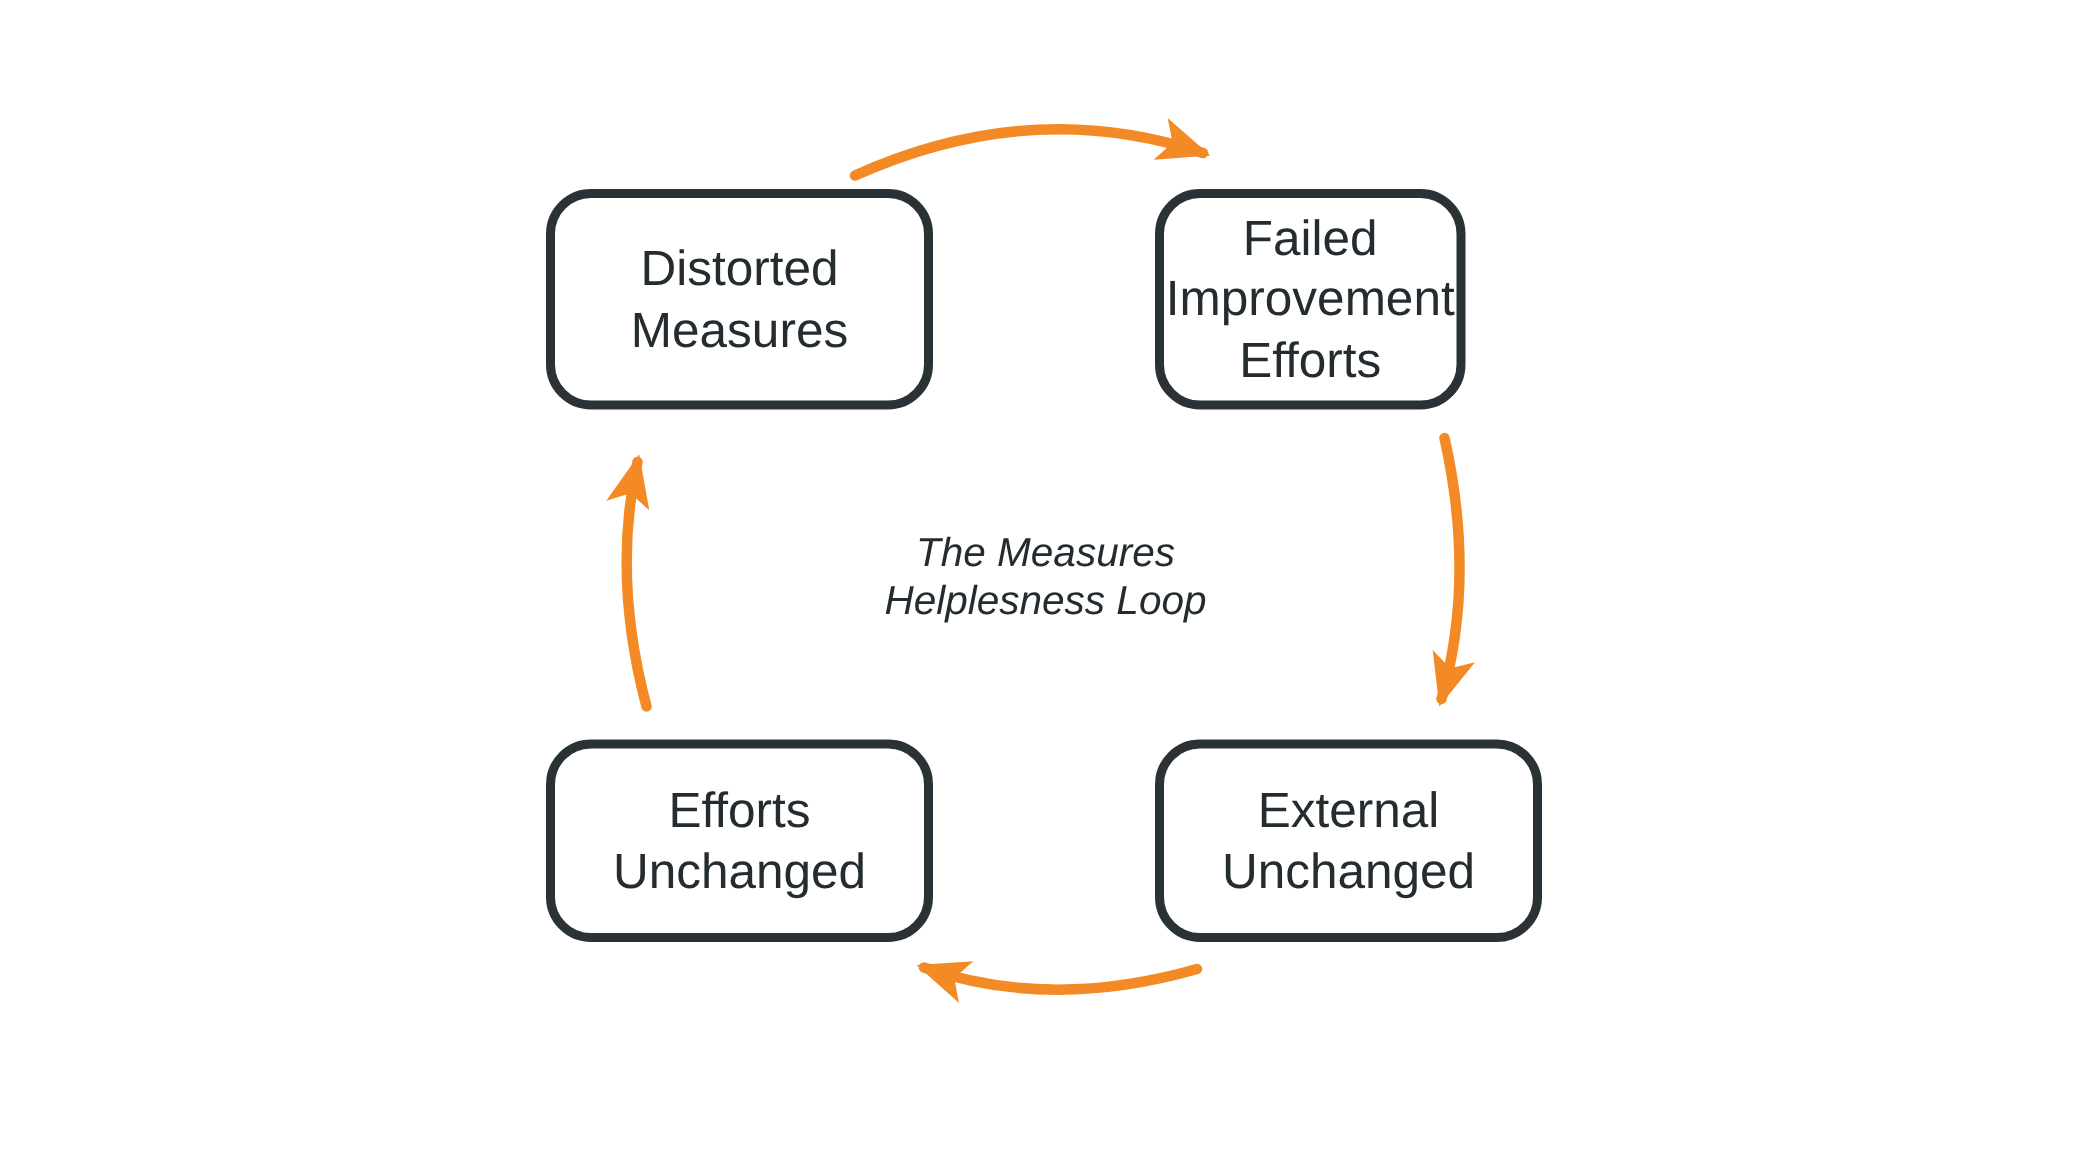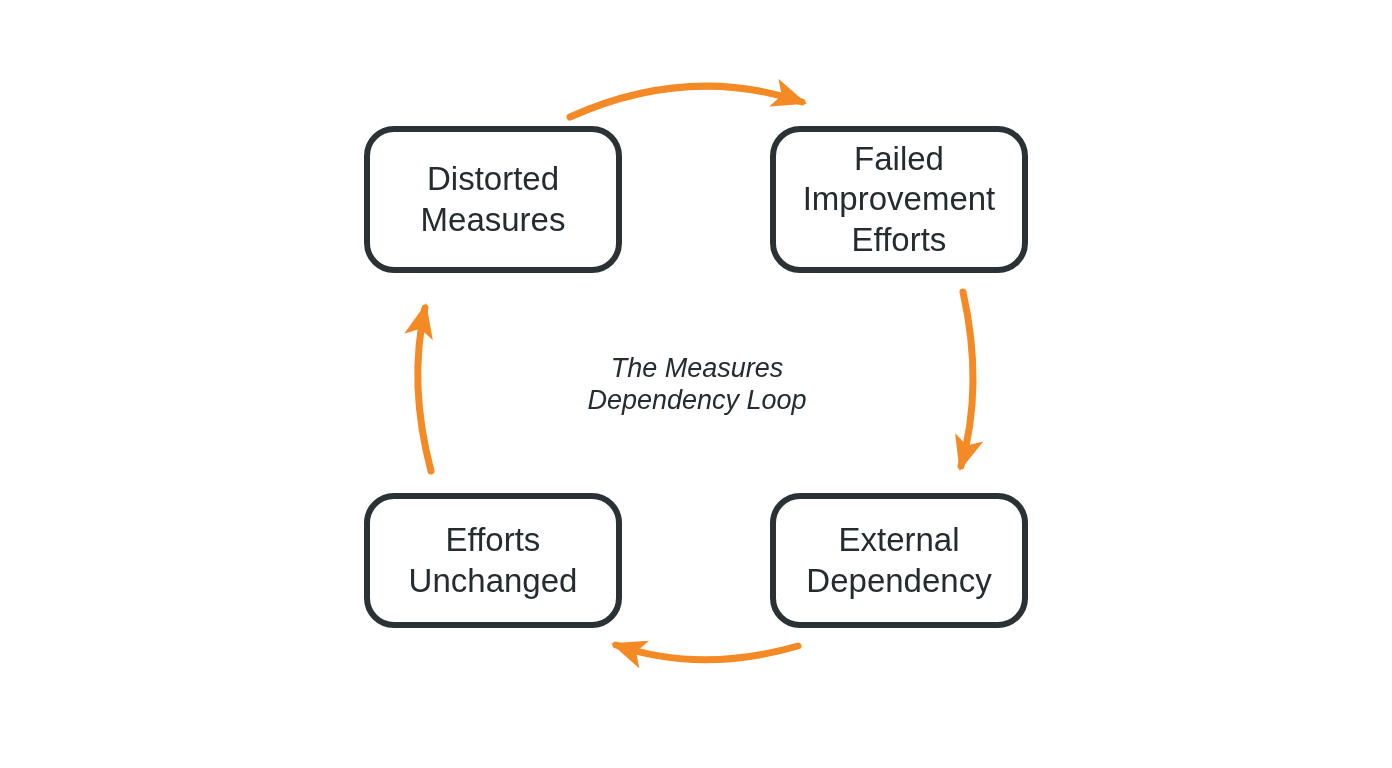--- a/index.html
+++ b/index.html
@@ -44,21 +44,21 @@
     display: flex;
     align-items: center;
     justify-content: center;
     text-align: center;
     color: var(--text);
     font-size: 33px;
     line-height: 1.22;
     padding: 0 12px;
   }
   .node-tl { left: 364px; top: 126px; width: 258px; height: 147px; }
-  .node-tr { left: 770px; top: 126px; width: 258px; height: 147px; }
+  .node-tr { left: 770px; top: 126px; width: 207px; height: 147px; }
   .node-bl { left: 364px; top: 493px; width: 258px; height: 135px; }
   .node-br { left: 770px; top: 493px; width: 258px; height: 135px; }
   .center-caption {
     position: absolute;
     left: 547px;
     top: 352px;
     width: 300px;
     text-align: center;
     font-style: italic;
     font-size: 27px;
@@ -85,25 +85,25 @@
 
   <div class="node node-tl">
     <span>Distorted Measures</span>
   </div>
 
   <div class="node node-tr">
     <span>Failed Improvement Efforts</span>
   </div>
 
   <div class="node node-br">
-    <span>External Dependency</span>
+    <span>External Unchanged</span>
   </div>
 
   <div class="node node-bl">
     <span>Efforts Unchanged</span>
   </div>
 
   <div class="center-caption">
     <div>The Measures</div>
-    <div>Dependency Loop</div>
+    <div>Helplesness Loop</div>
   </div>
 
 </div>
 
 </body></html>

